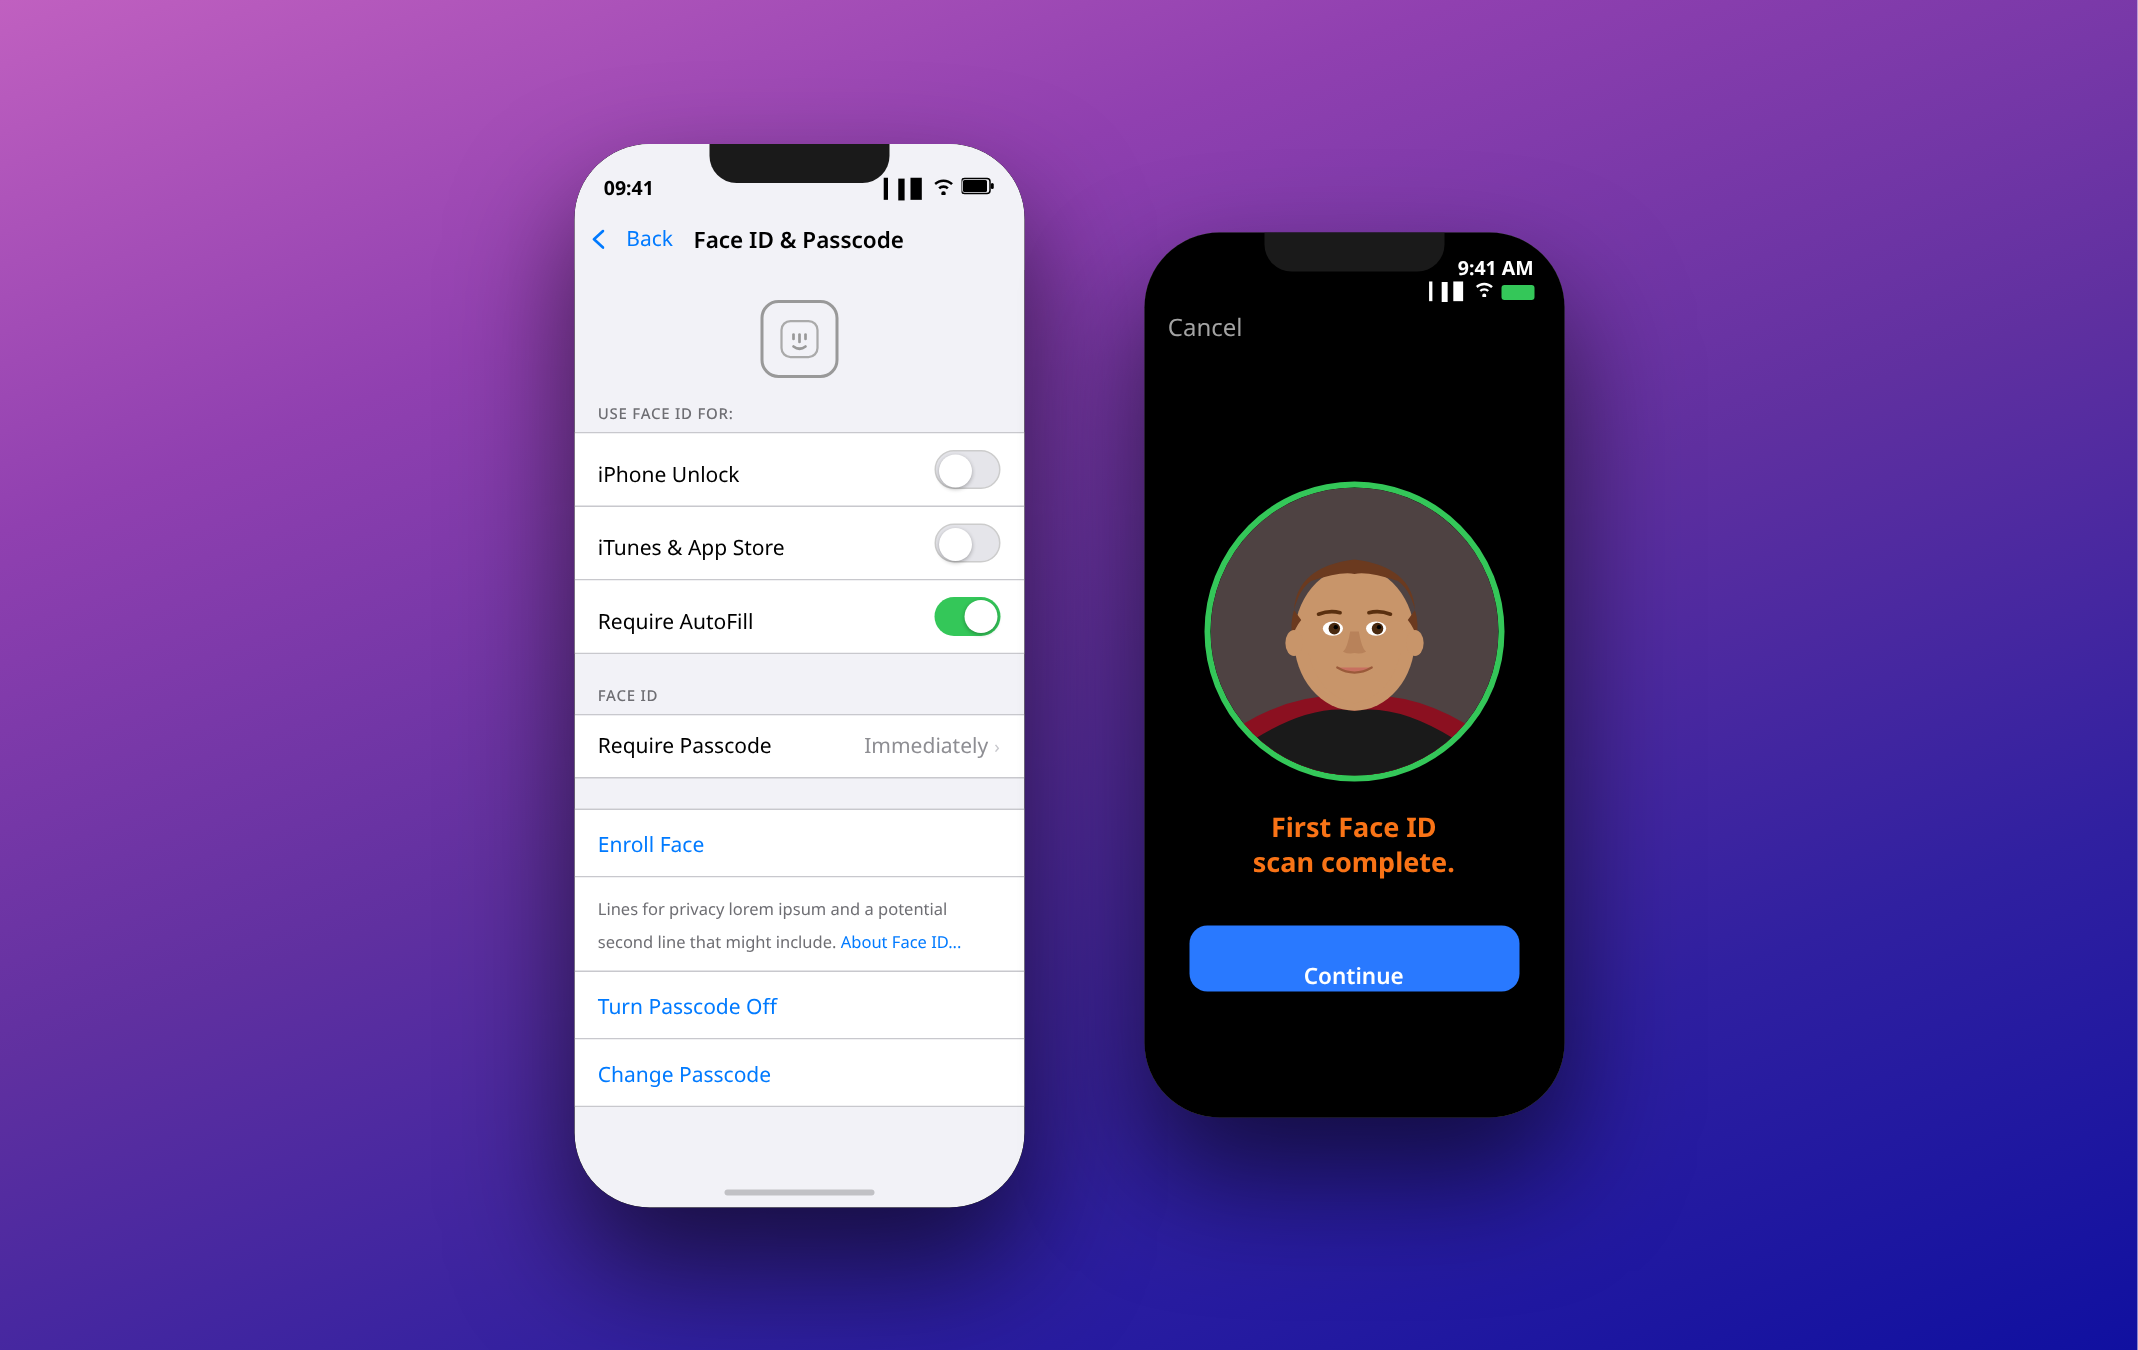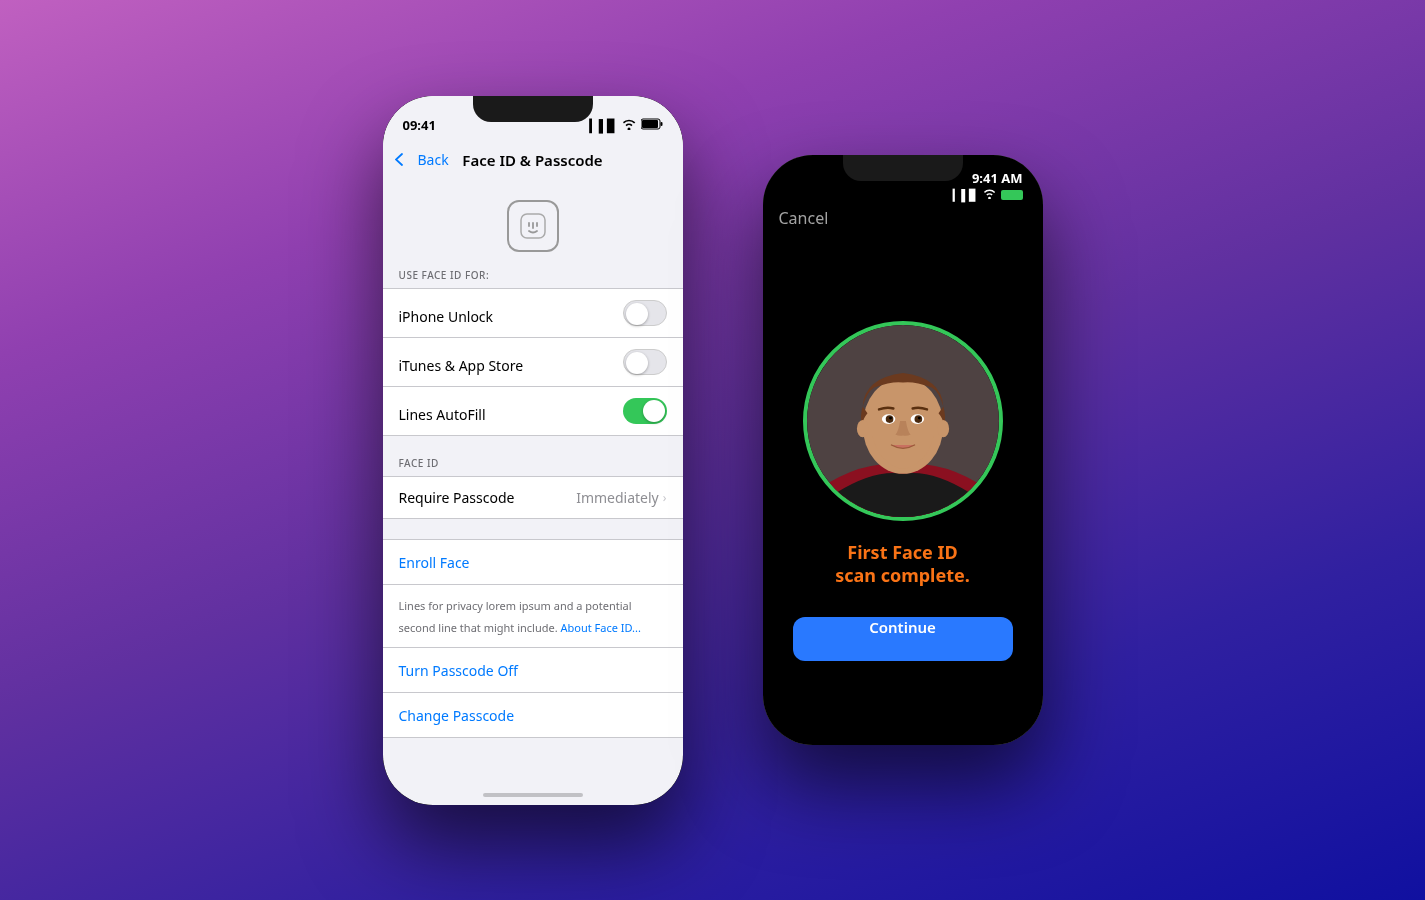--- a/index.html
+++ b/index.html
@@ -255,21 +255,21 @@
       color: #f97316;
       line-height: 1.3;
     }
 
     .continue-btn {
       width: 220px;
       height: 44px;
       background: #2979ff;
       border-radius: 12px;
       display: flex;
-      align-items: flex-start;
+      align-items: flex-end;
       justify-content: center;
       color: #fff;
       font-size: 15px;
       font-weight: 600;
       margin-top: 10px;
     }
 
     
     .face-svg-container {
       width: 100%;
@@ -335,21 +335,21 @@
       <div class="settings-group">
         <div class="settings-row">
           <span class="row-label">iPhone Unlock</span>
           <div class="toggle toggle-off"></div>
         </div>
         <div class="settings-row">
           <span class="row-label">iTunes &amp; App Store</span>
           <div class="toggle toggle-off"></div>
         </div>
         <div class="settings-row">
-          <span class="row-label">Lines AutoFill</span>
+          <span class="row-label">Require AutoFill</span>
           <div class="toggle toggle-on"></div>
         </div>
       </div>
 
       <div class="section-header">FACE ID</div>
       <div class="settings-group">
         <div class="settings-row">
           <span class="row-label">Require Passcode</span>
           <div style="display:flex;align-items:center;">
             <span class="row-value">Immediately</span>

